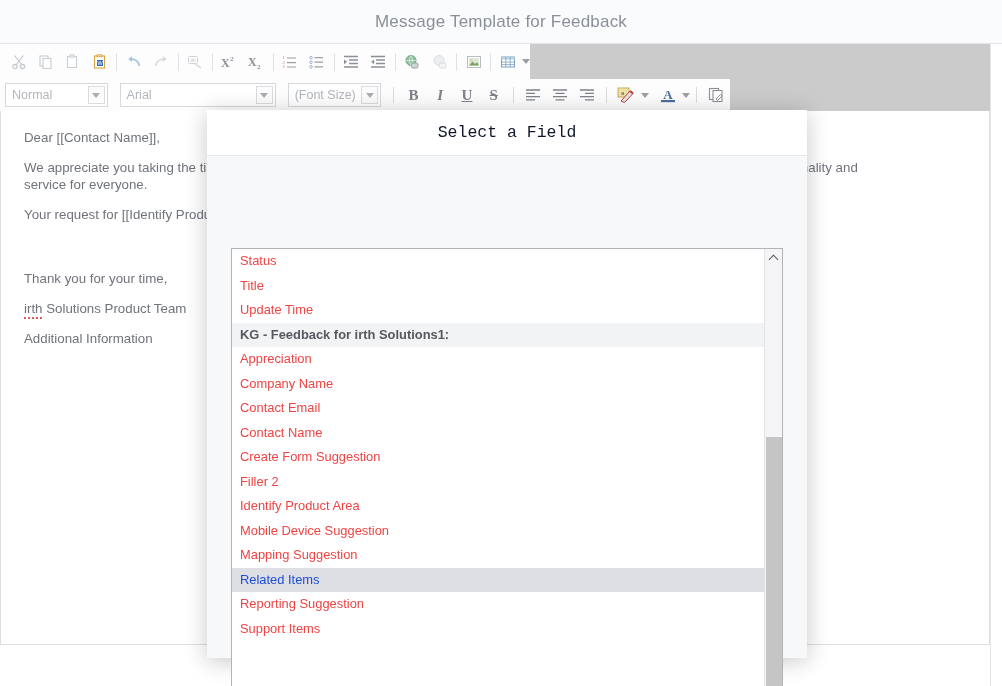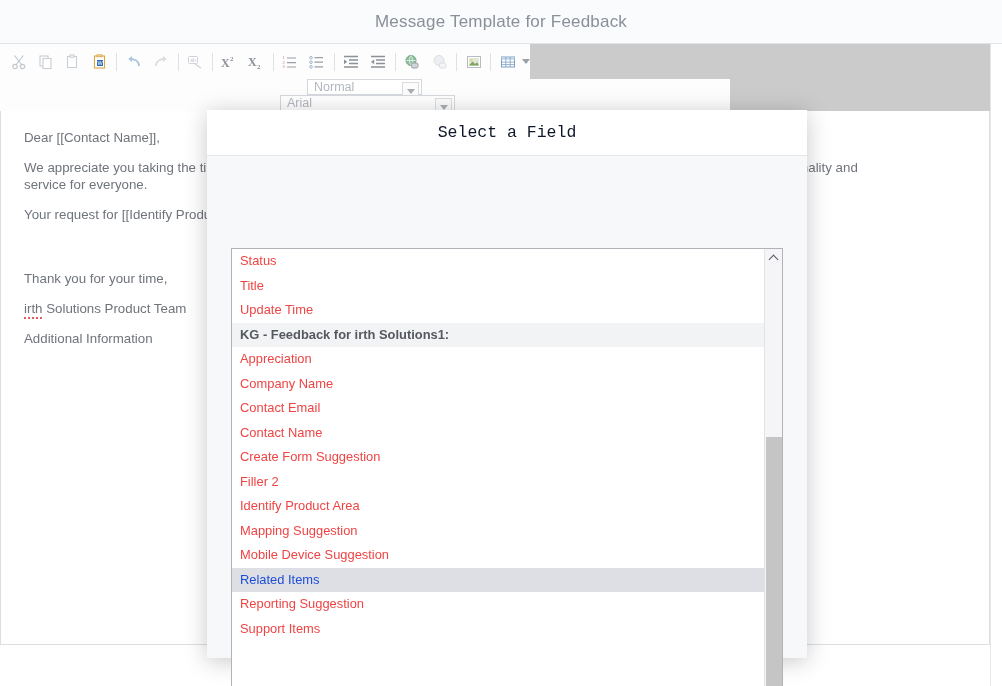--- a/index.html
+++ b/index.html
@@ -54,21 +54,20 @@
     padding-left: 5px;
   }
   .toolbar-row2 {
     position: absolute;
     left: 0; top: 79px;
     width: 730px; height: 32px;
     background: #fdfdfd;
     display: flex;
     align-items: center;
     padding-left: 5px;
-    flex-direction: column;
   }
 
   .tbtn {
     width: 30px; height: 30px;
     display: inline-flex;
     align-items: center;
     justify-content: center;
     font-size: 15px;
     color: #b9bec4;
     position: relative;
@@ -564,22 +563,22 @@
             <div class="dd-item">Title</div>
             <div class="dd-item">Update Time</div>
             <div class="dd-item group">KG - Feedback for irth Solutions1:</div>
             <div class="dd-item">Appreciation</div>
             <div class="dd-item">Company Name</div>
             <div class="dd-item">Contact Email</div>
             <div class="dd-item">Contact Name</div>
             <div class="dd-item">Create Form Suggestion</div>
             <div class="dd-item">Filler 2</div>
             <div class="dd-item">Identify Product Area</div>
+            <div class="dd-item">Mobile Device Suggestion</div>
             <div class="dd-item">Mapping Suggestion</div>
-            <div class="dd-item">Mobile Device Suggestion</div>
             <div class="dd-item selected">Related Items</div>
             <div class="dd-item">Reporting Suggestion</div>
             <div class="dd-item">Support Items</div>
           </div>
 
         <div class="dd-scrollbar">
           <div class="sb-arrow up">
               <i></i>
             </div>
           <div class="sb-thumb"></div>

